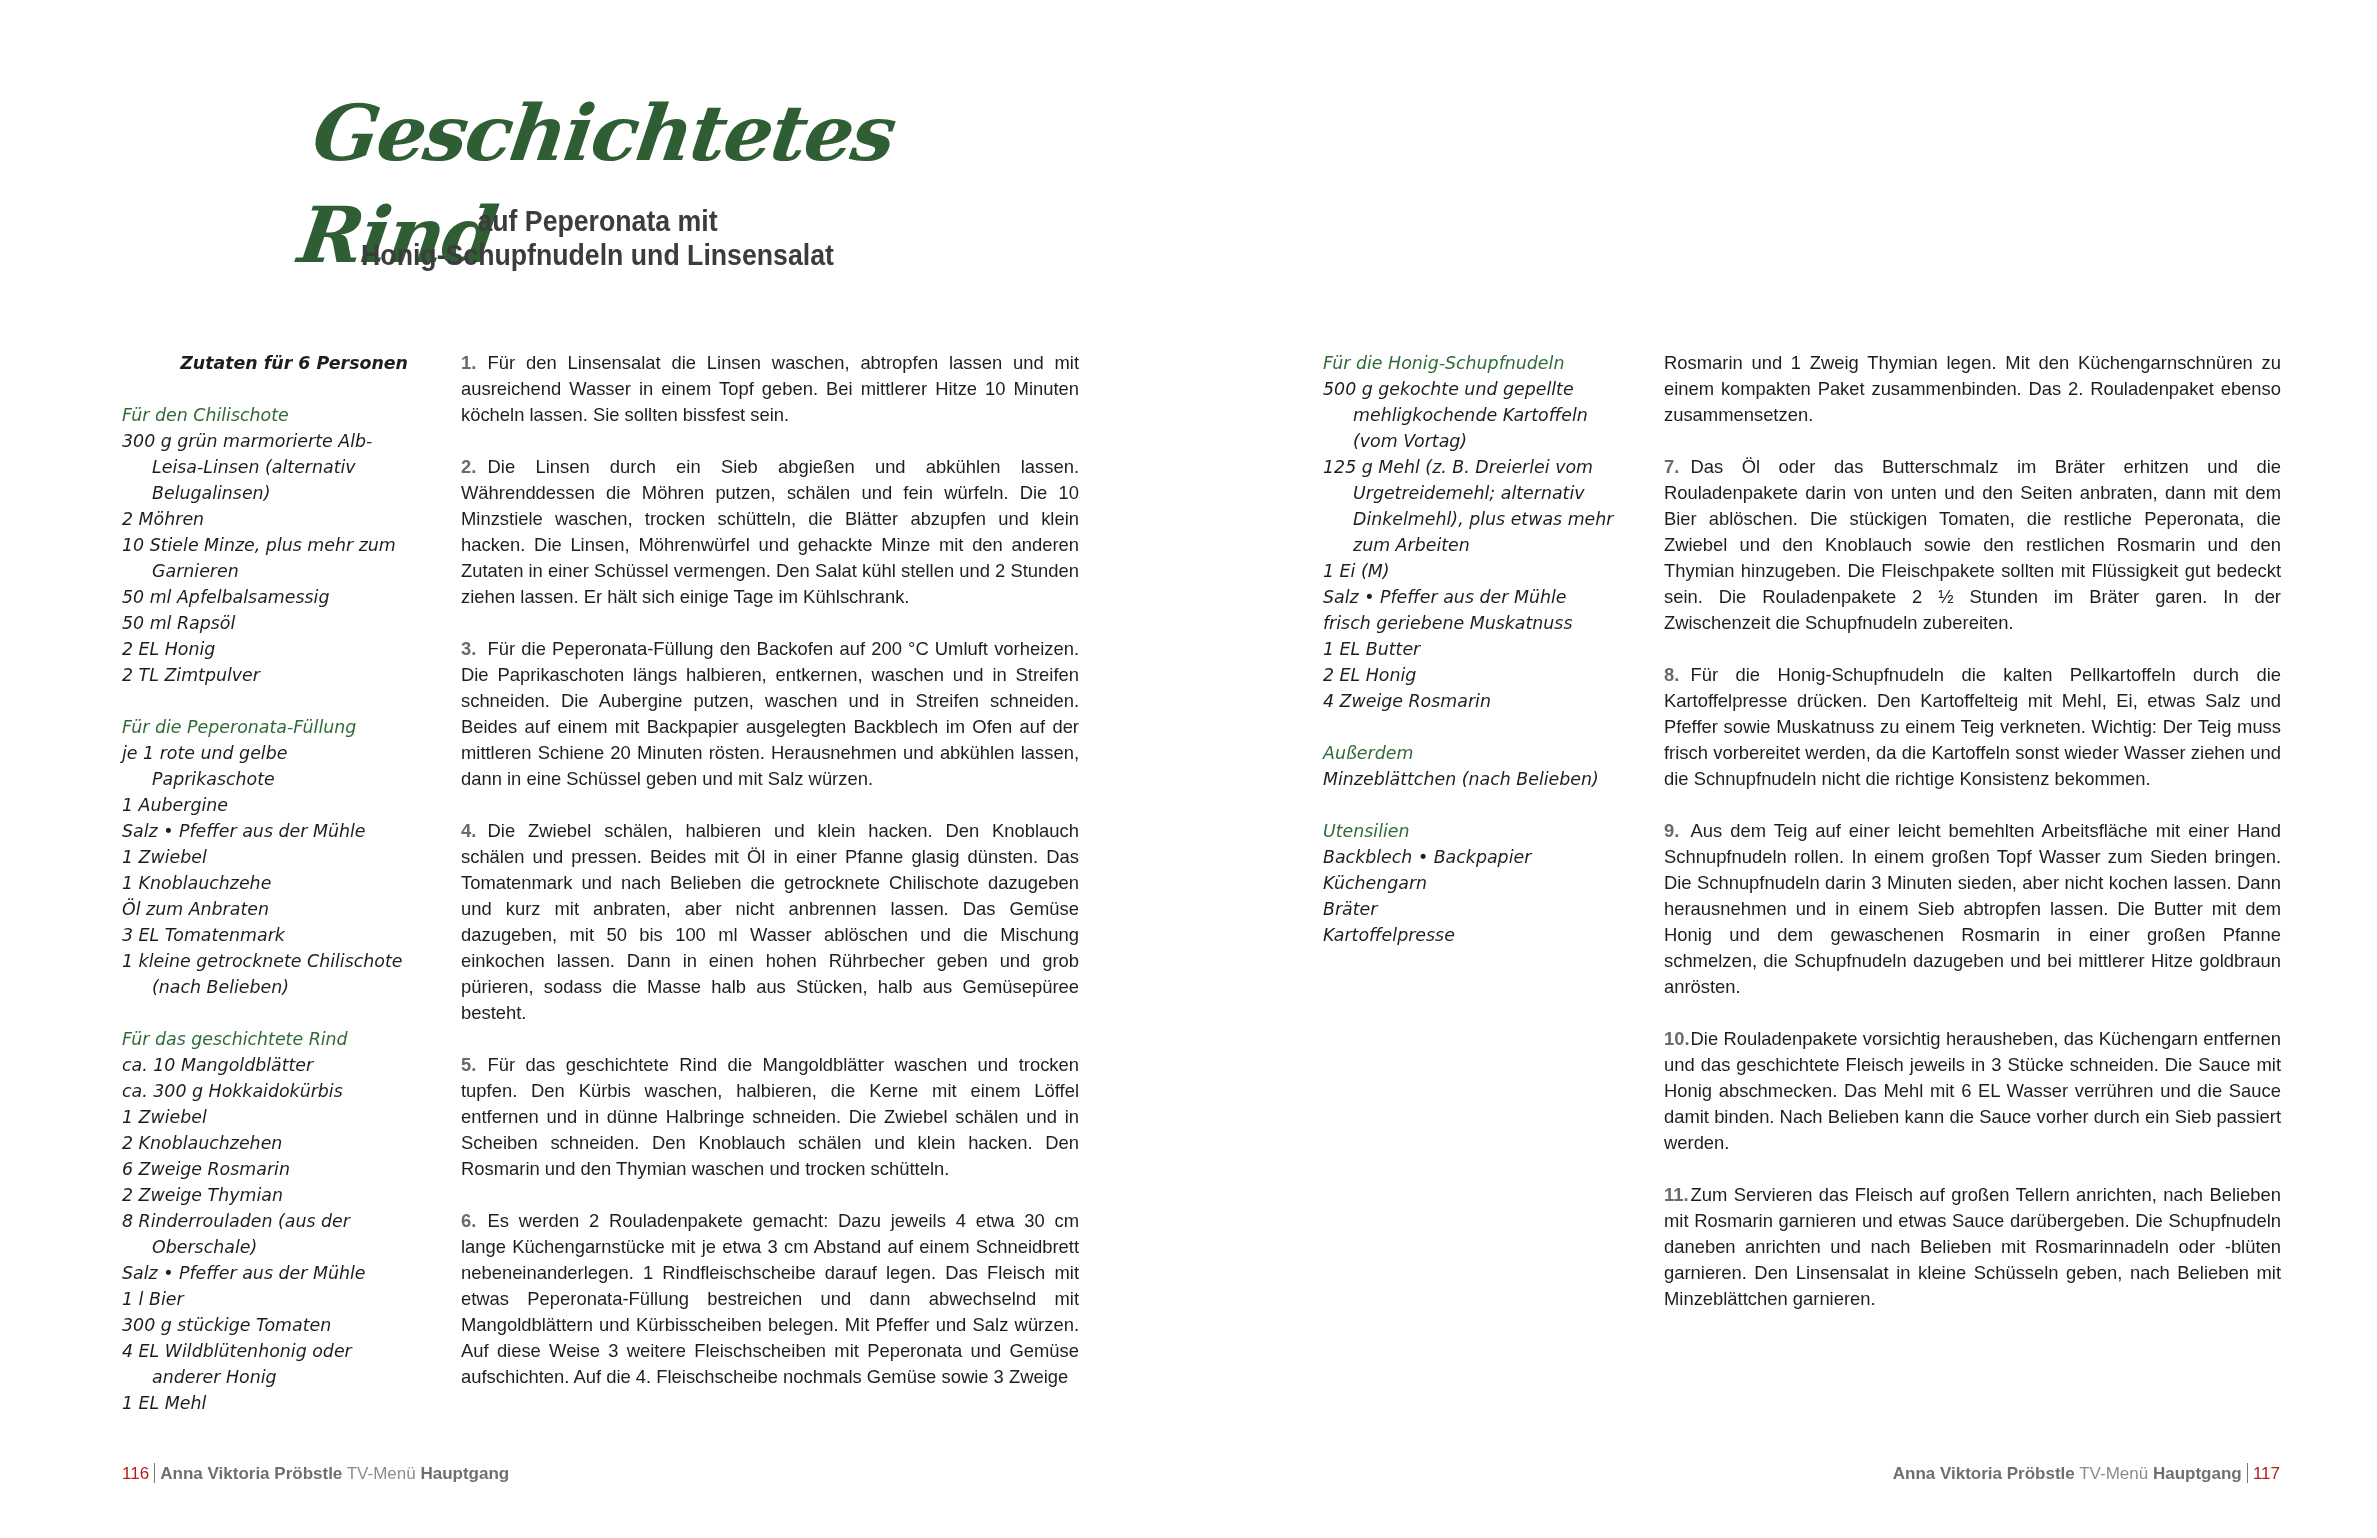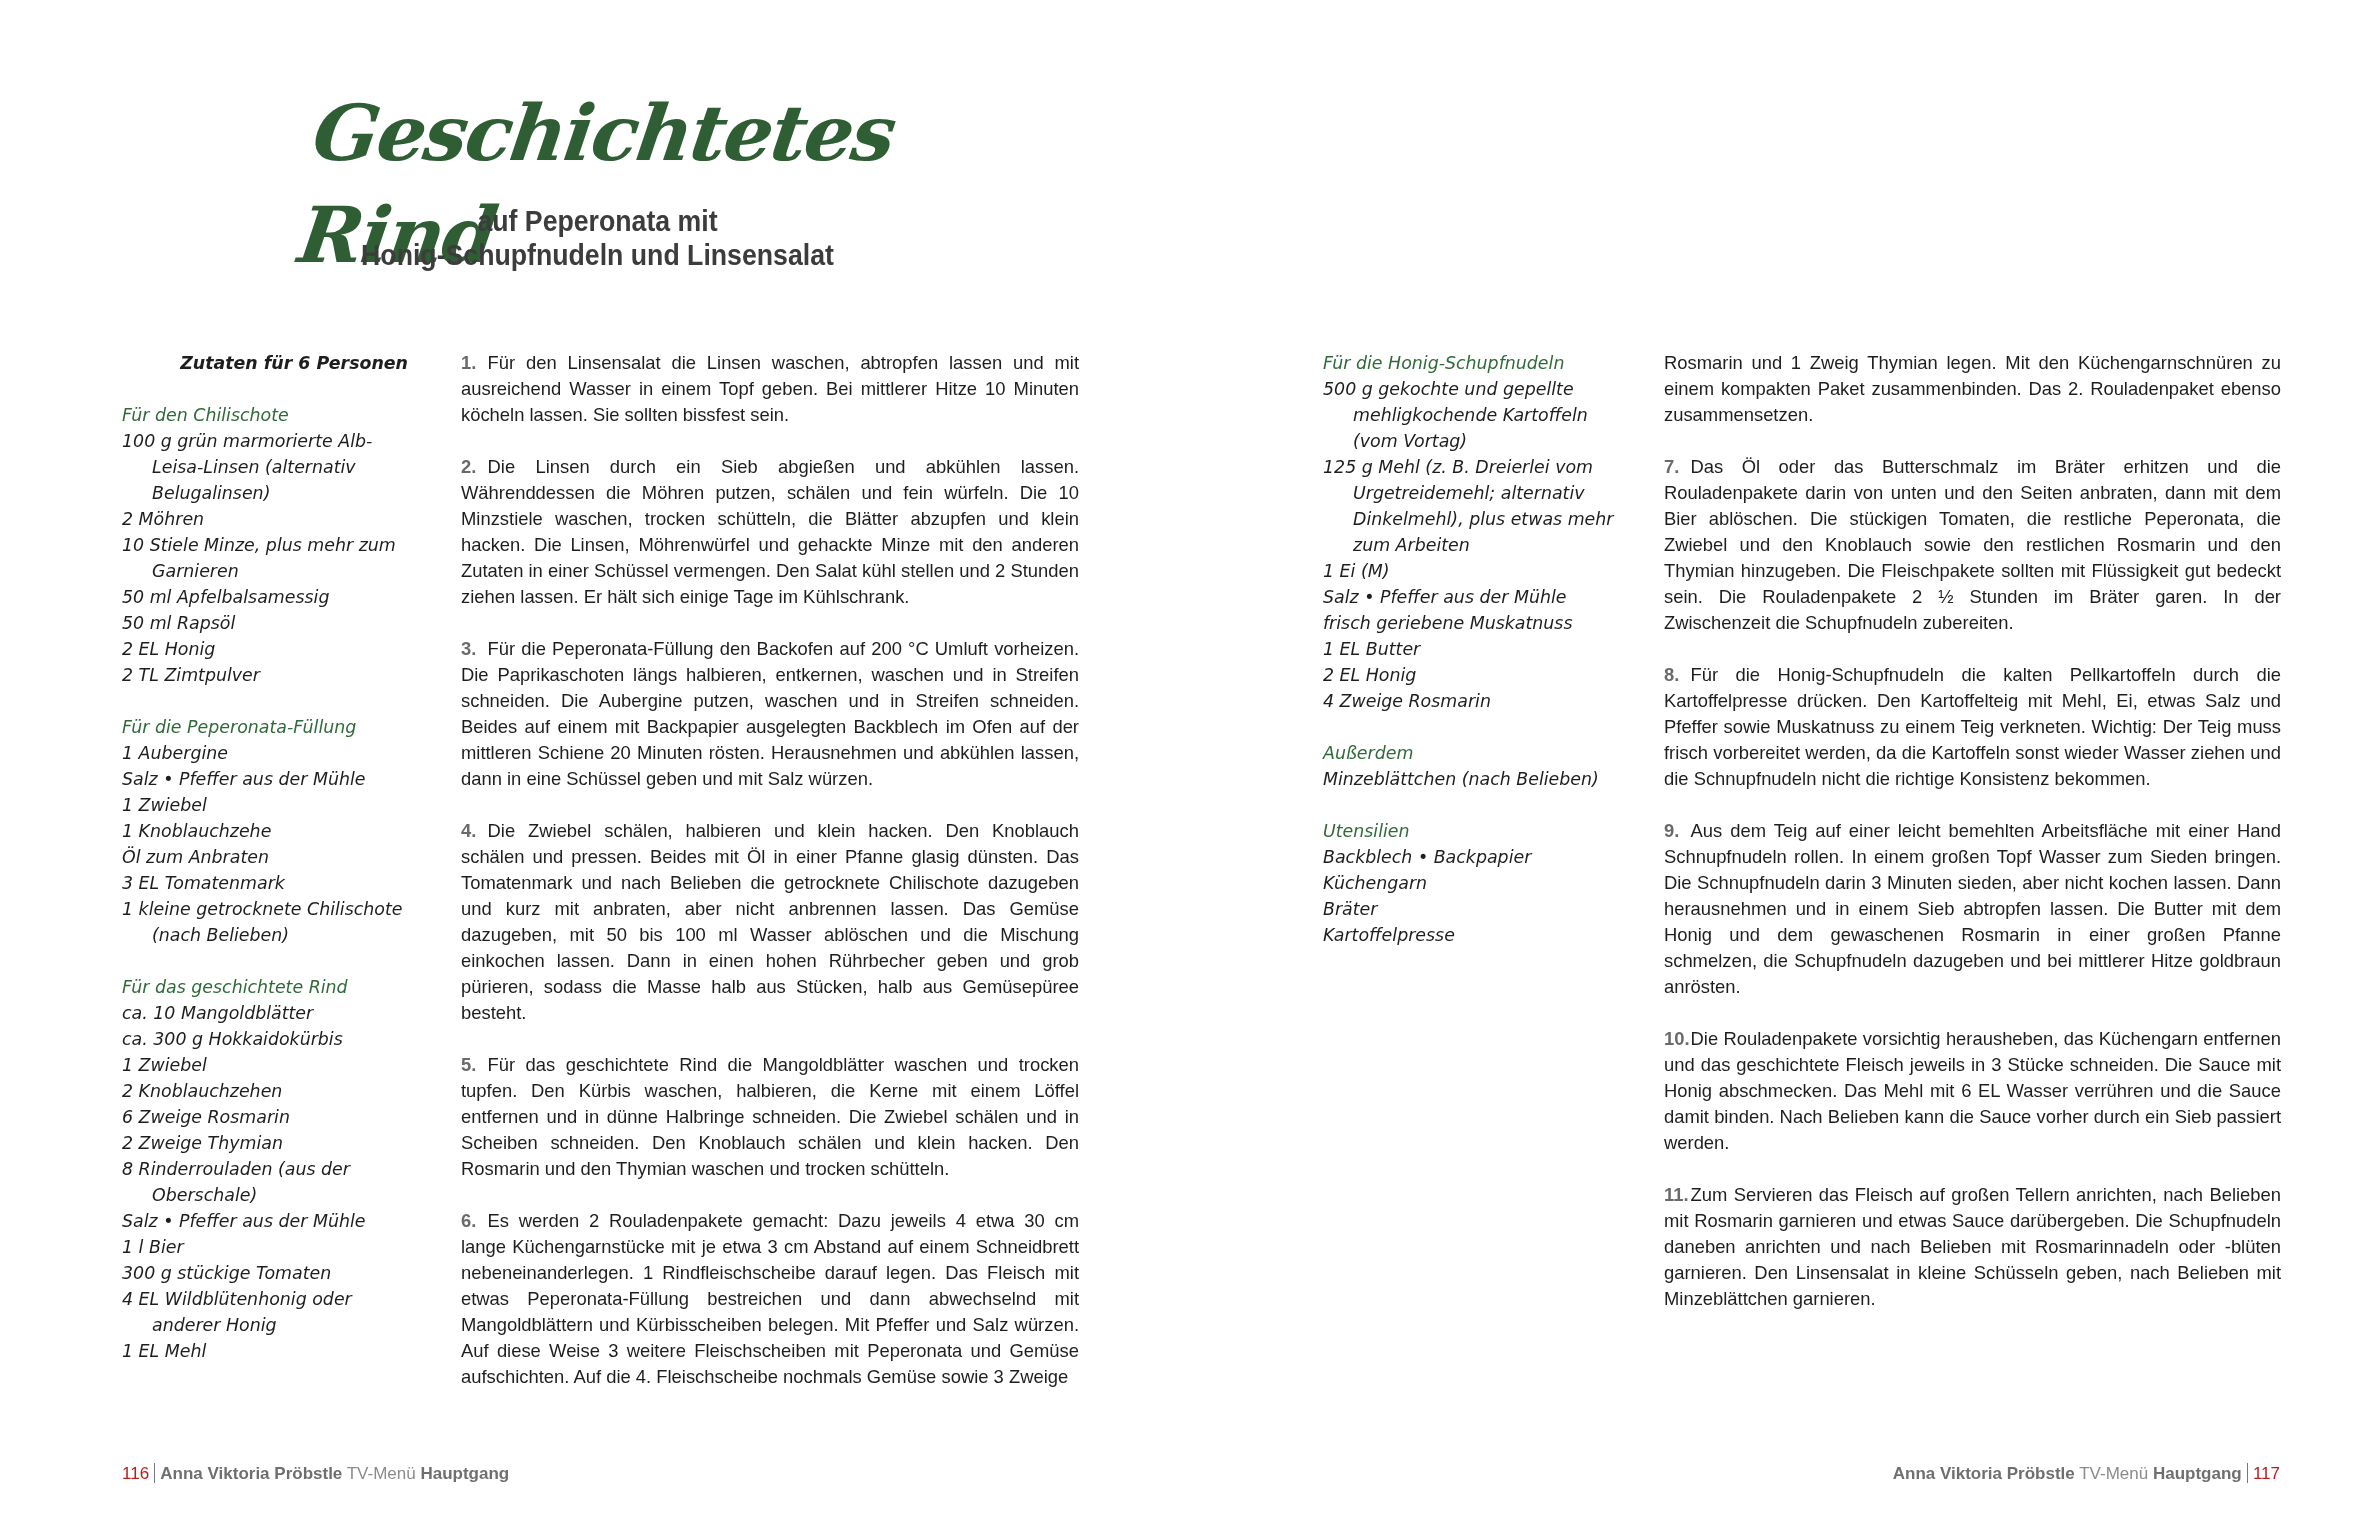--- a/index.html
+++ b/index.html
@@ -51,29 +51,30 @@
 <div class="abs subtitle">
   <div>auf Peperonata mit</div>
   <div>Honig-Schupfnudeln und Linsensalat</div>
 </div>
 
 <div class="abs ing-col ing-left">
   <div class="heading">Zutaten für 6 Personen</div>
   <div class="gap"></div>
   <div id="left-sections">
       <div class="section-title">Für den Chilischote</div>
-      <div class="item">100 g grün marmorierte Alb-Leisa-Linsen (alternativ Belugalinsen)</div>
+      <div class="item">300 g grün marmorierte Alb-Leisa-Linsen (alternativ Belugalinsen)</div>
       <div class="item">2 Möhren</div>
       <div class="item">10 Stiele Minze, plus mehr zum Garnieren</div>
       <div class="item">50 ml Apfelbalsamessig</div>
       <div class="item">50 ml Rapsöl</div>
       <div class="item">2 EL Honig</div>
       <div class="item">2 TL Zimtpulver</div>
       <div class="gap"></div>
       <div class="section-title">Für die Peperonata-Füllung</div>
+      <div class="item">je 1 rote und gelbe Paprikaschote</div>
       <div class="item">1 Aubergine</div>
       <div class="item">Salz • Pfeffer aus der Mühle</div>
       <div class="item">1 Zwiebel</div>
       <div class="item">1 Knoblauchzehe</div>
       <div class="item">Öl zum Anbraten</div>
       <div class="item">3 EL Tomatenmark</div>
       <div class="item">1 kleine getrocknete Chilischote (nach Belieben)</div>
       <div class="gap"></div>
       <div class="section-title">Für das geschichtete Rind</div>
       <div class="item">ca. 10 Mangoldblätter</div>

